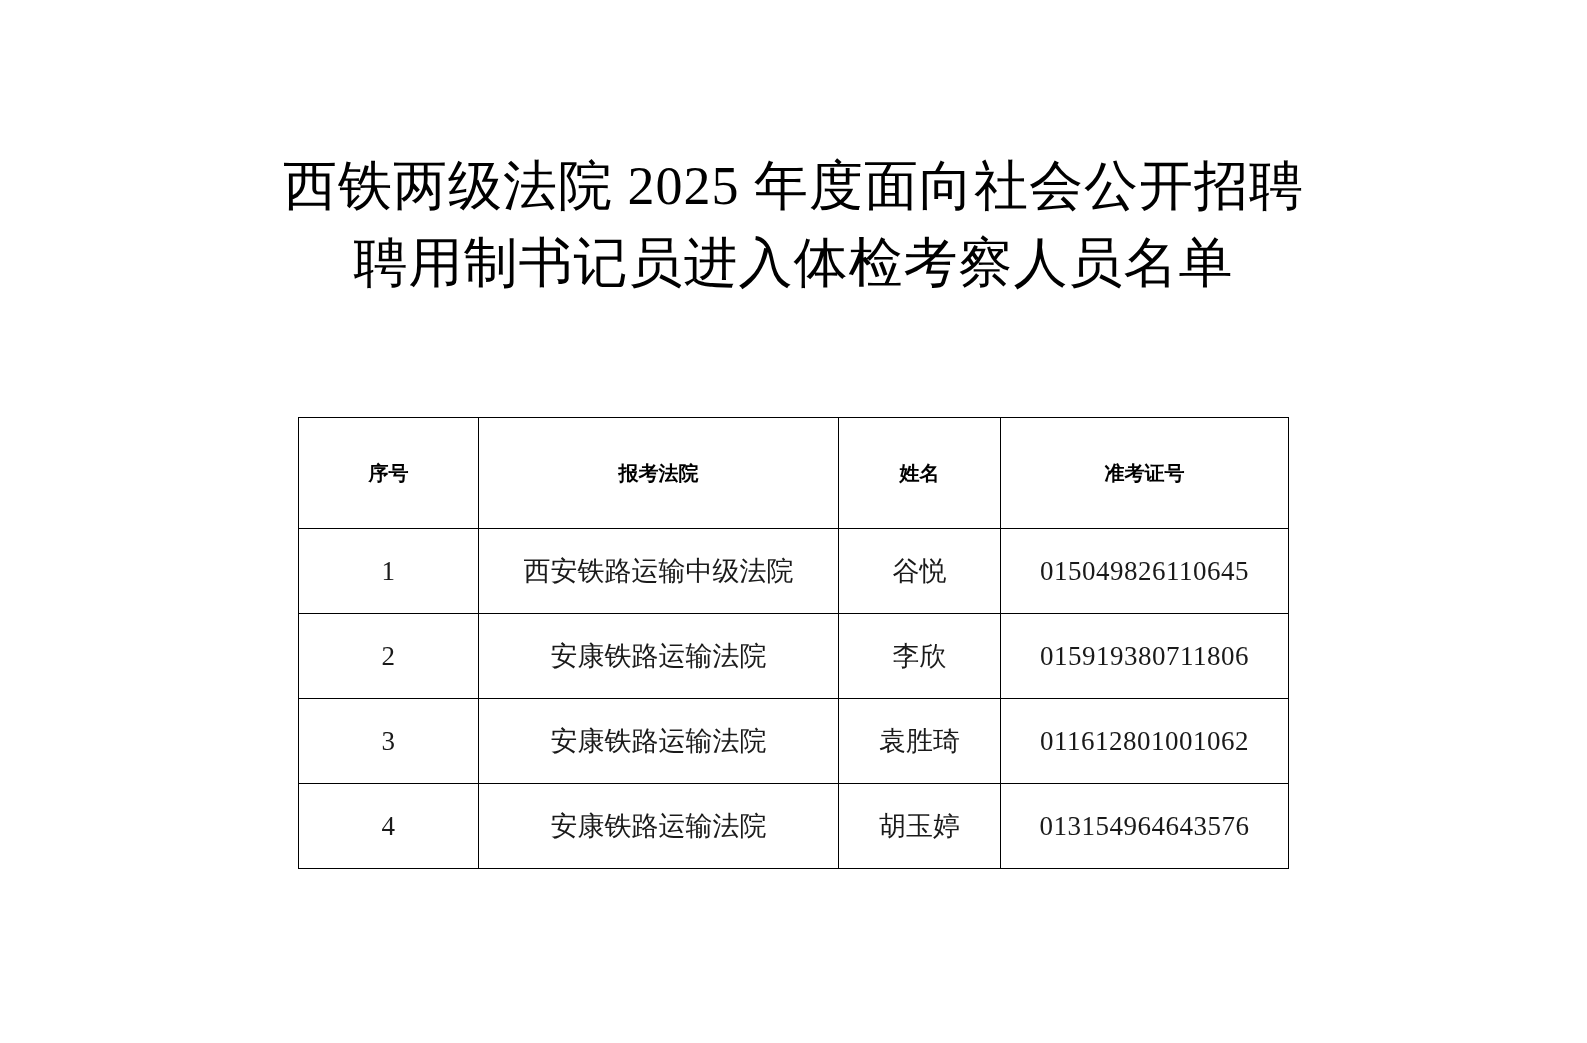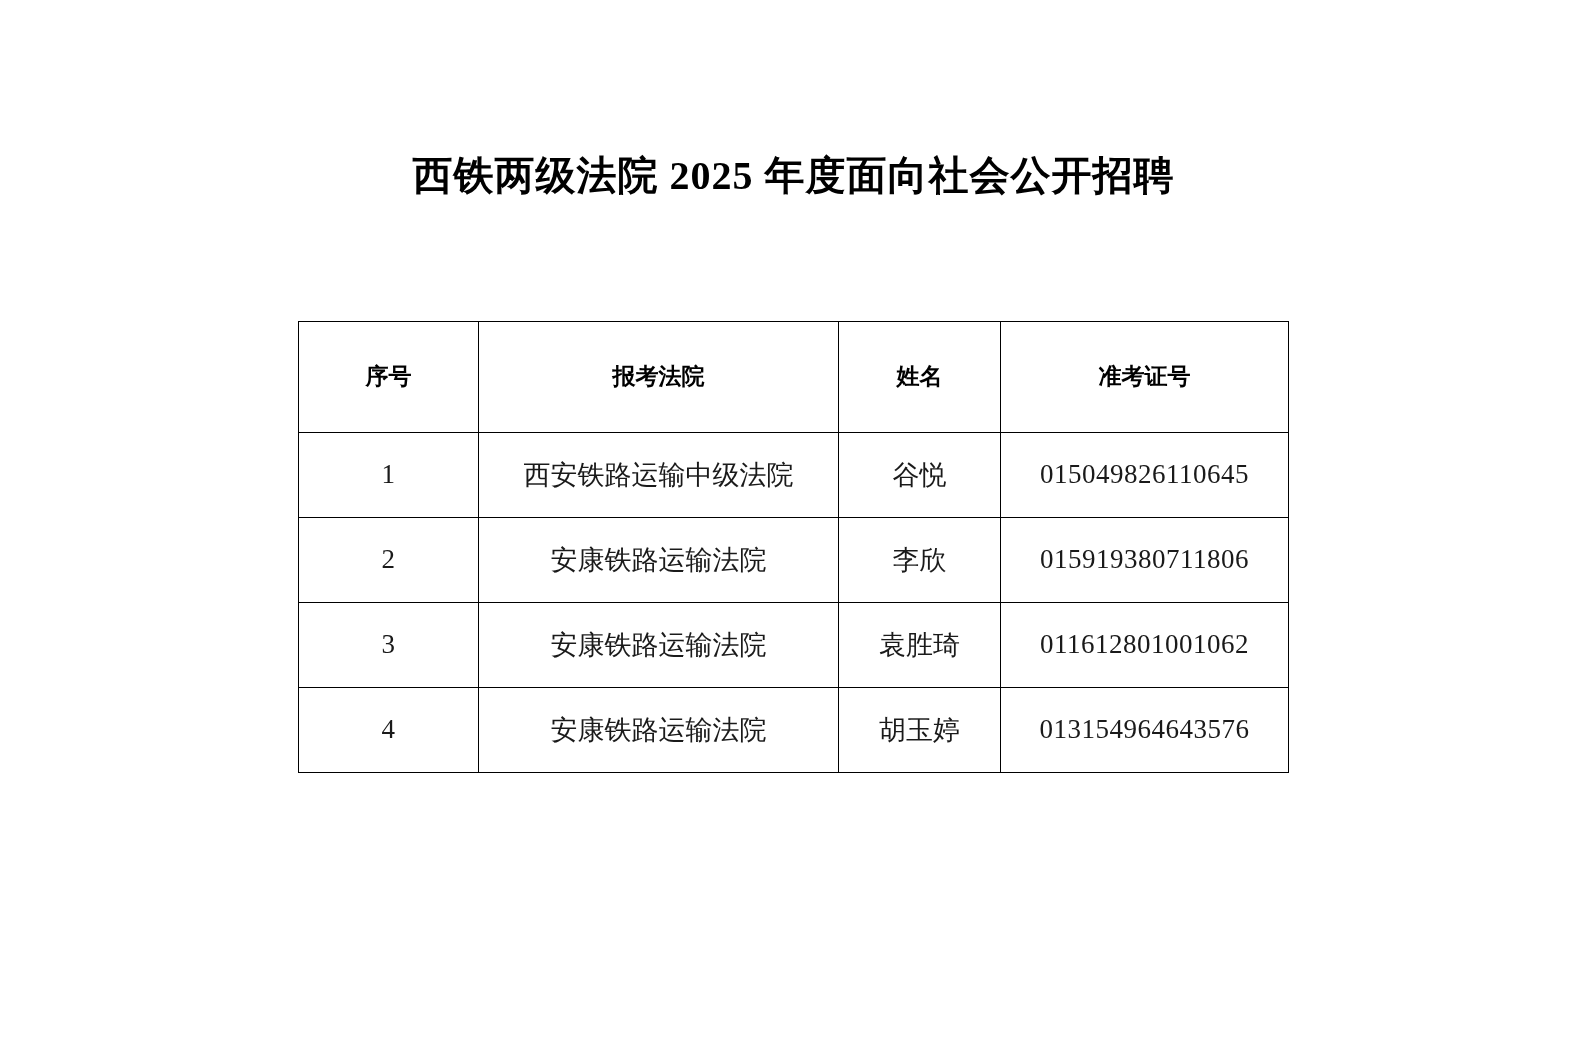--- a/index.html
+++ b/index.html
@@ -16,22 +16,22 @@
   }
   .page {
     position: relative;
     width: 1587px;
     height: 1043px;
     box-sizing: border-box;
   }
   .doc-title {
     text-align: center;
     font-family: "Liberation Serif", "DejaVu Serif", serif;
-    font-weight: bold;
-    font-size: 40px;
+    font-weight: normal;
+    font-size: 54px;
     line-height: 1.42;
     letter-spacing: 1px;
     padding-top: 148px;
     padding-left: 150px;
     padding-right: 150px;
   }
   .doc-title .line {
     display: block;
     white-space: nowrap;
   }
@@ -48,21 +48,21 @@
   table.list td, table.list th {
     border: 1px solid #000000;
     text-align: center;
     vertical-align: middle;
     font-size: 27px;
     padding: 0;
     height: 84px;
   }
   table.list thead th {
     font-weight: bold;
-    font-size: 23px;
+    font-size: 20px;
     height: 110px;
   }
   table.list tbody td {
     font-weight: normal;
     color: #1a1a1a;
   }
   col.c-index { width: 180px; }
   col.c-court { width: 360px; }
   col.c-name  { width: 162px; }
   col.c-ticket{ width: 288px; }
@@ -71,20 +71,21 @@
     letter-spacing: 0.5px;
   }
 </style>
 </head>
 <body>
 
 <div class="page">
 
   <div class="doc-title">
     <span class="line">西铁两级法院 2025 年度面向社会公开招聘</span>
+    <span class="line">聘用制书记员进入体检考察人员名单</span>
   </div>
 
   <div class="table-wrap">
     <table class="list">
       <colgroup>
         <col class="c-index">
         <col class="c-court">
         <col class="c-name">
         <col class="c-ticket">
       </colgroup>

